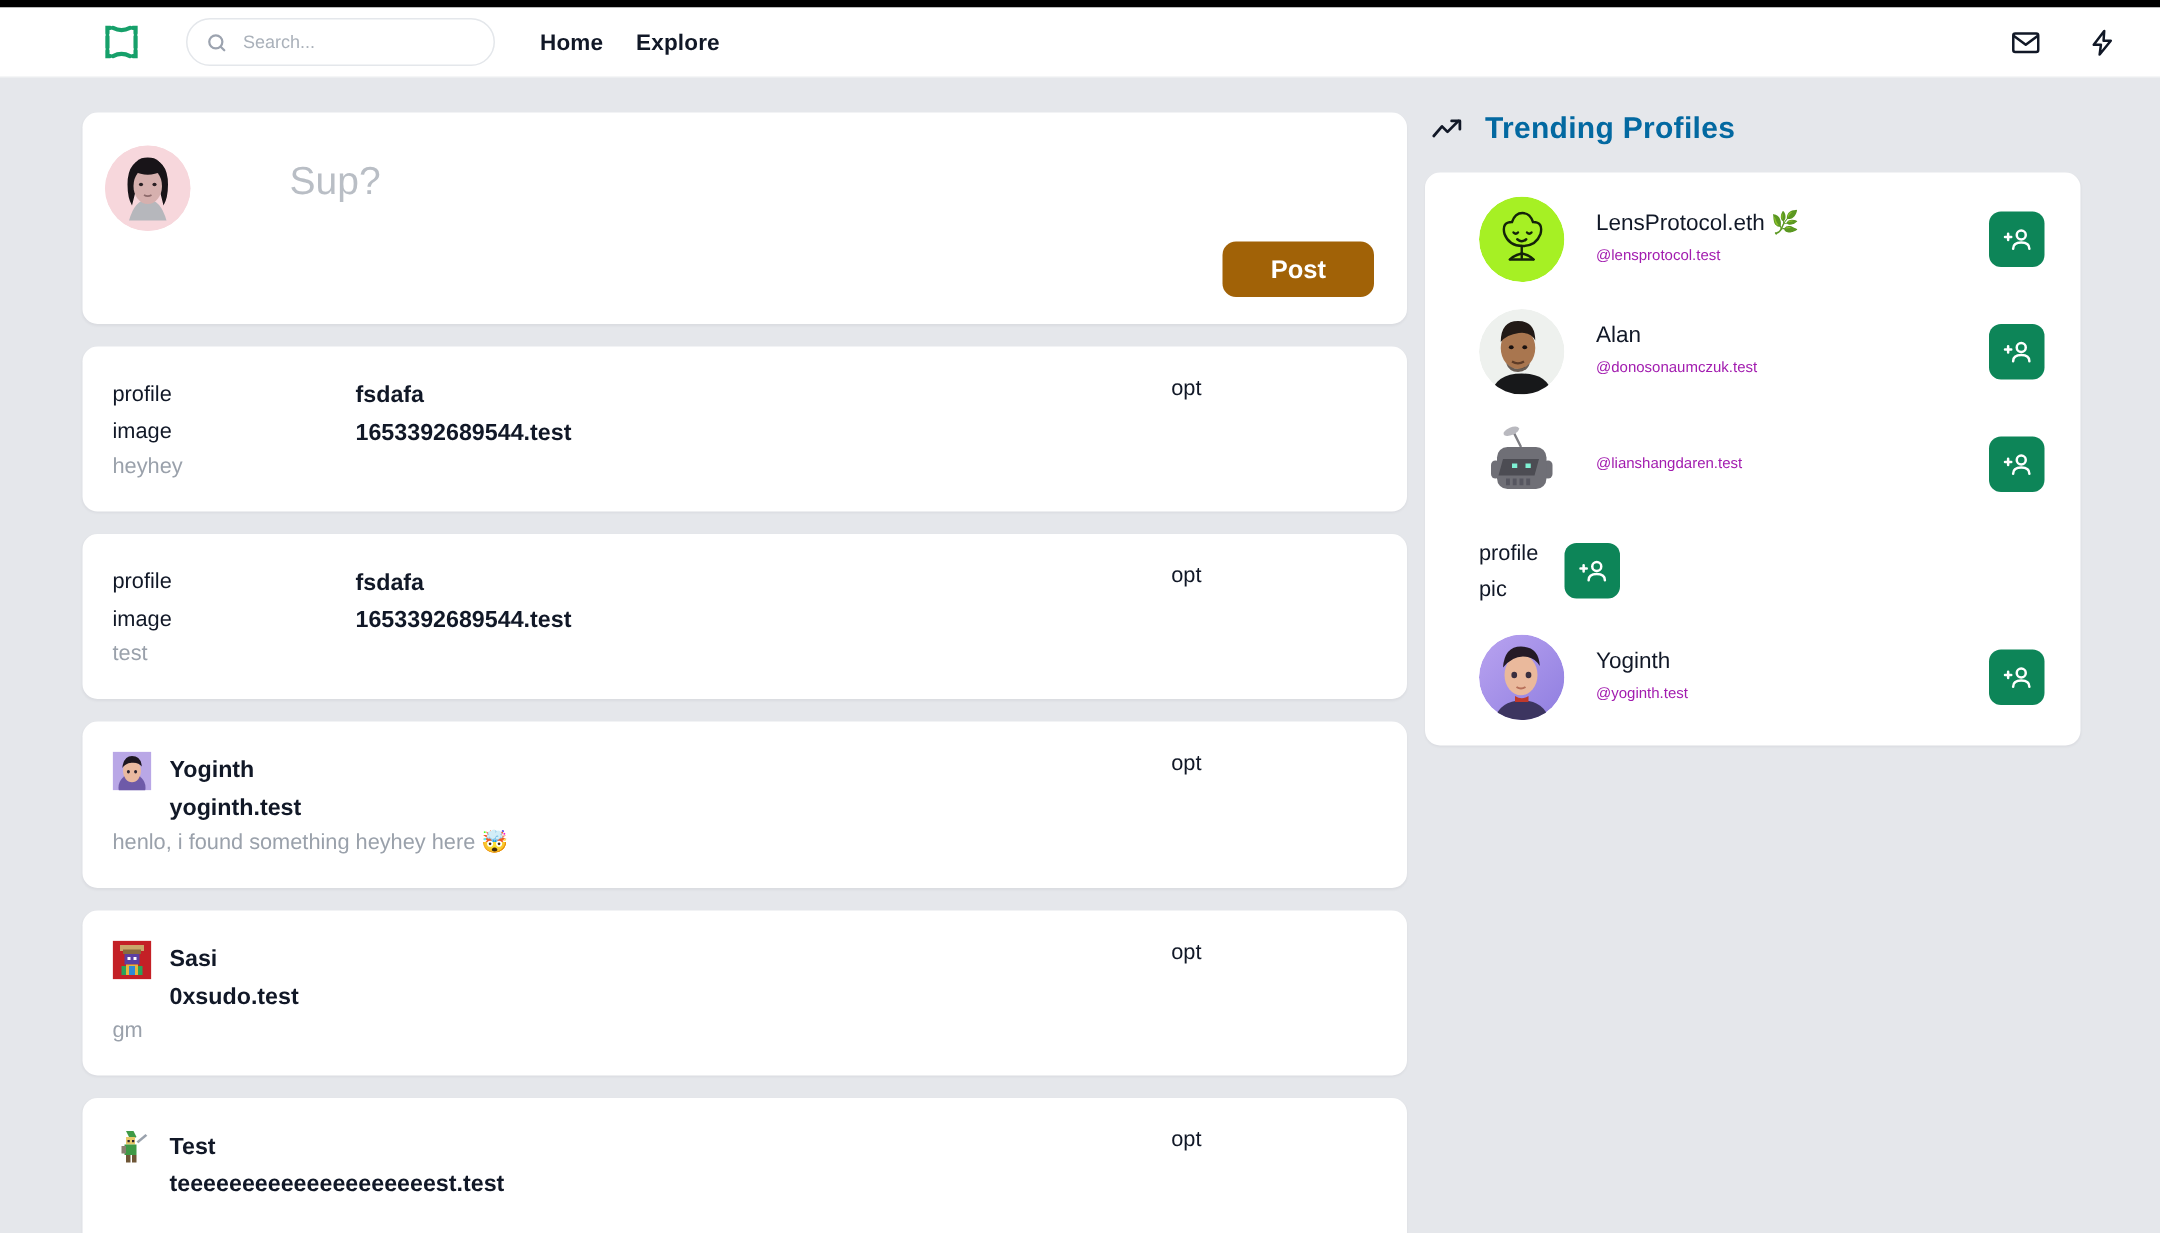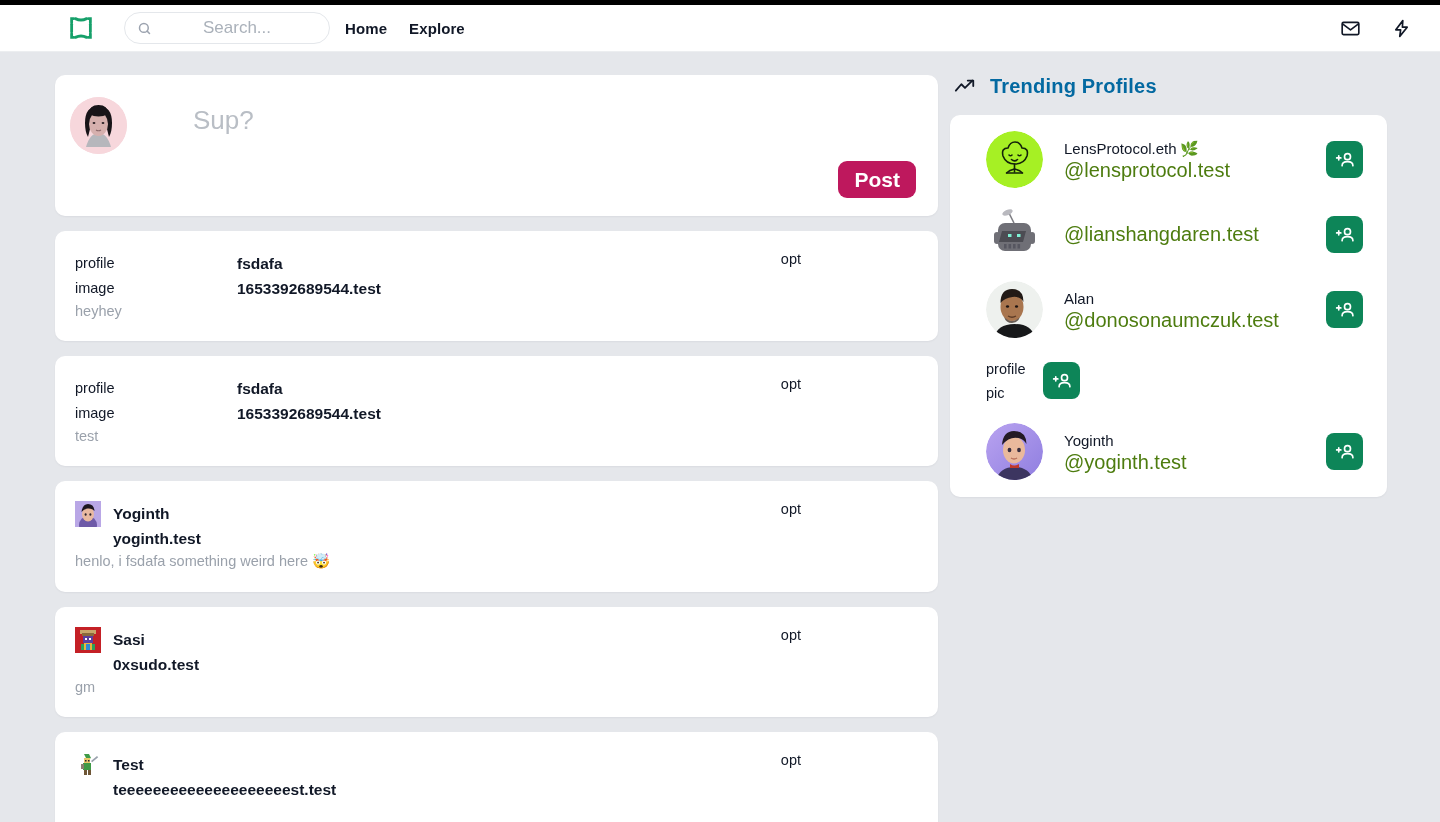--- a/index.html
+++ b/index.html
@@ -30,25 +30,25 @@
     border: 1px solid #e4e7eb; border-radius: 16px;
     background: #fff;
     display: flex; align-items: center;
     padding: 0 12px;
   }
   .search-icon { width: 15px; height: 15px; flex: 0 0 15px; color: #9ca3af; }
   .search-input {
     border: 0; outline: 0; background: transparent;
     margin-left: 10px; width: 150px;
     font-family: "Liberation Sans", sans-serif;
-    font-size: 17px; color: #111827; text-align: center;
+    font-size: 12px; color: #111827;
   }
   .search-input::placeholder { color: #aab1ba; }
 
-  .navlinks { display: flex; align-items: flex-start; gap: 22px; margin-left: 15px; }
+  .navlinks { display: flex; align-items: flex-start; gap: 22px; margin-left: 30px; }
   .navlink {
     font-size: 15px; font-weight: bold; color: #111827;
     text-decoration: none; cursor: pointer; letter-spacing: .1px;
   }
 
   .nav-right { margin-left: auto; display: flex; align-items: center; gap: 30px; }
   .nav-ico { width: 21px; height: 21px; color: #111827; cursor: pointer; display:block; }
 
   
   .content {
@@ -74,25 +74,25 @@
     border: 0; outline: 0; background: transparent;
     margin-left: 26px; margin-top: 8px;
     width: 700px;
     font-family: "Liberation Sans", sans-serif;
     font-size: 26px; color: #111827;
     resize: none; height: 40px; overflow: hidden;
   }
   .composer-input::placeholder { color: #b9bec5; }
   .post-btn {
     position: absolute; right: 22px; bottom: 18px;
-    background: #be185d; color: #fff;
+    background: #a16207; color: #fff;
     border: 0; border-radius: 9px;
-    padding: 0 16px; height: 37px;
+    padding: 0 32px; height: 37px;
     font-family: "Liberation Sans", sans-serif;
-    font-size: 21px; font-weight: bold;
+    font-size: 17px; font-weight: bold;
     cursor: pointer;
   }
 
   
   .post {
     background: #fff; border-radius: 10px;
     margin-top: 15px; position: relative;
     min-height: 110px;
     box-shadow: 0 1px 2px rgba(16,24,40,.05);
   }
@@ -138,21 +138,21 @@
     padding: 9px 24px 9px 36px;
     min-height: 67px;
   }
   .trend-av { width: 57px; height: 57px; border-radius: 50%; flex: 0 0 57px; overflow: hidden; }
   .trend-av.broken {
     border-radius: 0; width: 57px; flex: 0 0 57px; height: auto;
     font-size: 14.5px; line-height: 24px; color: #111827;
   }
   .trend-meta { margin-left: 21px; flex: 1 1 auto; min-width: 0; }
   .trend-name { font-size: 15px; color: #111827; line-height: 22px; }
-  .trend-handle { font-size: 20px; color: #4d7c0f; line-height: 21px; }
+  .trend-handle { font-size: 10px; color: #a21caf; line-height: 21px; }
   .follow-btn {
     width: 37px; height: 37px; flex: 0 0 37px;
     background: #0d8558; border: 0; border-radius: 8px;
     display: flex; align-items: center; justify-content: center;
     cursor: pointer;
   }
   .follow-ico { width: 20px; height: 20px; color: #fff; display: block; }
 
   svg { display: block; }
 </style>
@@ -274,21 +274,21 @@
               <ellipse cx="10.6" cy="13.5" rx="1" ry="1.2" fill="#2b2330"></ellipse>
               <ellipse cx="15.4" cy="13.5" rx="1" ry="1.2" fill="#2b2330"></ellipse>
             </svg>
           </span>
           <div class="post-names">
             <div class="post-name">Yoginth</div>
             <div class="post-handle">yoginth.test</div>
           </div>
         </div>
         <span class="post-opt">opt</span>
-        <div class="post-body"><span>henlo, i fsdafa something weird here </span><span class="emoji">🤯</span></div>
+        <div class="post-body"><span>henlo, i found something heyhey here </span><span class="emoji">🤯</span></div>
       </div>
 
       <div class="post">
         <div class="post-head">
           <span class="post-av">
             <svg viewBox="0 0 26 26" width="26" height="26">
               <rect width="26" height="26" fill="#c42026"></rect>
               <rect x="5" y="3" width="16" height="4" fill="#c9a76a"></rect>
               <rect x="7" y="6" width="12" height="3" fill="#8a6a3c"></rect>
               <rect x="8" y="9" width="10" height="7" fill="#5b3fa0"></rect>
@@ -362,20 +362,48 @@
                 <path d="M28.5 33 v8"></path>
                 <path d="M28.5 38 q-5 1 -8 4"></path>
                 <path d="M28.5 38 q5 1 8 4"></path>
                 <path d="M21 42 h15"></path>
               </g>
             </svg>
           </span>
           <div class="trend-meta">
             <div class="trend-name">LensProtocol.eth 🌿</div>
             <div class="trend-handle">@lensprotocol.test</div>
+          </div>
+          <button class="follow-btn">
+            <span class="follow-ico">
+              <svg viewBox="0 0 24 24" width="20" height="20" fill="none" stroke="currentColor" stroke-width="2" stroke-linecap="round" stroke-linejoin="round">
+                <circle cx="15" cy="8" r="3.6"></circle>
+                <path d="M8.5 19 q0 -5 6.5 -5 q6.5 0 6.5 5"></path>
+                <path d="M4.5 7 v5 M2 9.5 h5"></path>
+              </svg>
+            </span>
+          </button>
+        </div>
+
+        <div class="trend-row">
+          <span class="trend-av">
+            <svg viewBox="0 0 57 57" width="57" height="57">
+              <circle cx="28.5" cy="28.5" r="28.5" fill="#eef1ee"></circle>
+              <path d="M8 57 q3 -14 20.5 -14 q17.5 0 20.5 14 z" fill="#17181a"></path>
+              <ellipse cx="26" cy="26" rx="11.5" ry="14" fill="#a9764f"></ellipse>
+              <path d="M14.5 22 q0 -14 11.5 -14 q11.5 0 11.5 13 q-3 -6 -11 -5 q-8 1 -12 6z" fill="#221a16"></path>
+              <ellipse cx="21.5" cy="25.5" rx="1.6" ry="1.3" fill="#1a1210"></ellipse>
+              <ellipse cx="30.5" cy="25.5" rx="1.6" ry="1.3" fill="#1a1210"></ellipse>
+              <path d="M22 35 q4 2.5 8 0" stroke="#5e3c27" stroke-width="1.4" fill="none"></path>
+              <path d="M18 36 q8 8 16 0 q-2 6 -8 6 q-6 0 -8 -6z" fill="#3a2a20" opacity=".75"></path>
+            </svg>
+          </span>
+          <div class="trend-meta">
+            <div class="trend-name">Alan</div>
+            <div class="trend-handle">@donosonaumczuk.test</div>
           </div>
           <button class="follow-btn">
             <span class="follow-ico">
               <svg viewBox="0 0 24 24" width="20" height="20" fill="none" stroke="currentColor" stroke-width="2" stroke-linecap="round" stroke-linejoin="round">
                 <circle cx="15" cy="8" r="3.6"></circle>
                 <path d="M8.5 19 q0 -5 6.5 -5 q6.5 0 6.5 5"></path>
                 <path d="M4.5 7 v5 M2 9.5 h5"></path>
               </svg>
             </span>
           </button>
@@ -410,48 +438,20 @@
               <svg viewBox="0 0 24 24" width="20" height="20" fill="none" stroke="currentColor" stroke-width="2" stroke-linecap="round" stroke-linejoin="round">
                 <circle cx="15" cy="8" r="3.6"></circle>
                 <path d="M8.5 19 q0 -5 6.5 -5 q6.5 0 6.5 5"></path>
                 <path d="M4.5 7 v5 M2 9.5 h5"></path>
               </svg>
             </span>
           </button>
         </div>
 
         <div class="trend-row">
-          <span class="trend-av">
-            <svg viewBox="0 0 57 57" width="57" height="57">
-              <circle cx="28.5" cy="28.5" r="28.5" fill="#eef1ee"></circle>
-              <path d="M8 57 q3 -14 20.5 -14 q17.5 0 20.5 14 z" fill="#17181a"></path>
-              <ellipse cx="26" cy="26" rx="11.5" ry="14" fill="#a9764f"></ellipse>
-              <path d="M14.5 22 q0 -14 11.5 -14 q11.5 0 11.5 13 q-3 -6 -11 -5 q-8 1 -12 6z" fill="#221a16"></path>
-              <ellipse cx="21.5" cy="25.5" rx="1.6" ry="1.3" fill="#1a1210"></ellipse>
-              <ellipse cx="30.5" cy="25.5" rx="1.6" ry="1.3" fill="#1a1210"></ellipse>
-              <path d="M22 35 q4 2.5 8 0" stroke="#5e3c27" stroke-width="1.4" fill="none"></path>
-              <path d="M18 36 q8 8 16 0 q-2 6 -8 6 q-6 0 -8 -6z" fill="#3a2a20" opacity=".75"></path>
-            </svg>
-          </span>
-          <div class="trend-meta">
-            <div class="trend-name">Alan</div>
-            <div class="trend-handle">@donosonaumczuk.test</div>
-          </div>
-          <button class="follow-btn">
-            <span class="follow-ico">
-              <svg viewBox="0 0 24 24" width="20" height="20" fill="none" stroke="currentColor" stroke-width="2" stroke-linecap="round" stroke-linejoin="round">
-                <circle cx="15" cy="8" r="3.6"></circle>
-                <path d="M8.5 19 q0 -5 6.5 -5 q6.5 0 6.5 5"></path>
-                <path d="M4.5 7 v5 M2 9.5 h5"></path>
-              </svg>
-            </span>
-          </button>
-        </div>
-
-        <div class="trend-row">
           <span class="trend-av broken">
             <span class="broken-text">profile
 pic</span>
           </span>
           <button class="follow-btn">
             <span class="follow-ico">
               <svg viewBox="0 0 24 24" width="20" height="20" fill="none" stroke="currentColor" stroke-width="2" stroke-linecap="round" stroke-linejoin="round">
                 <circle cx="15" cy="8" r="3.6"></circle>
                 <path d="M8.5 19 q0 -5 6.5 -5 q6.5 0 6.5 5"></path>
                 <path d="M4.5 7 v5 M2 9.5 h5"></path>

